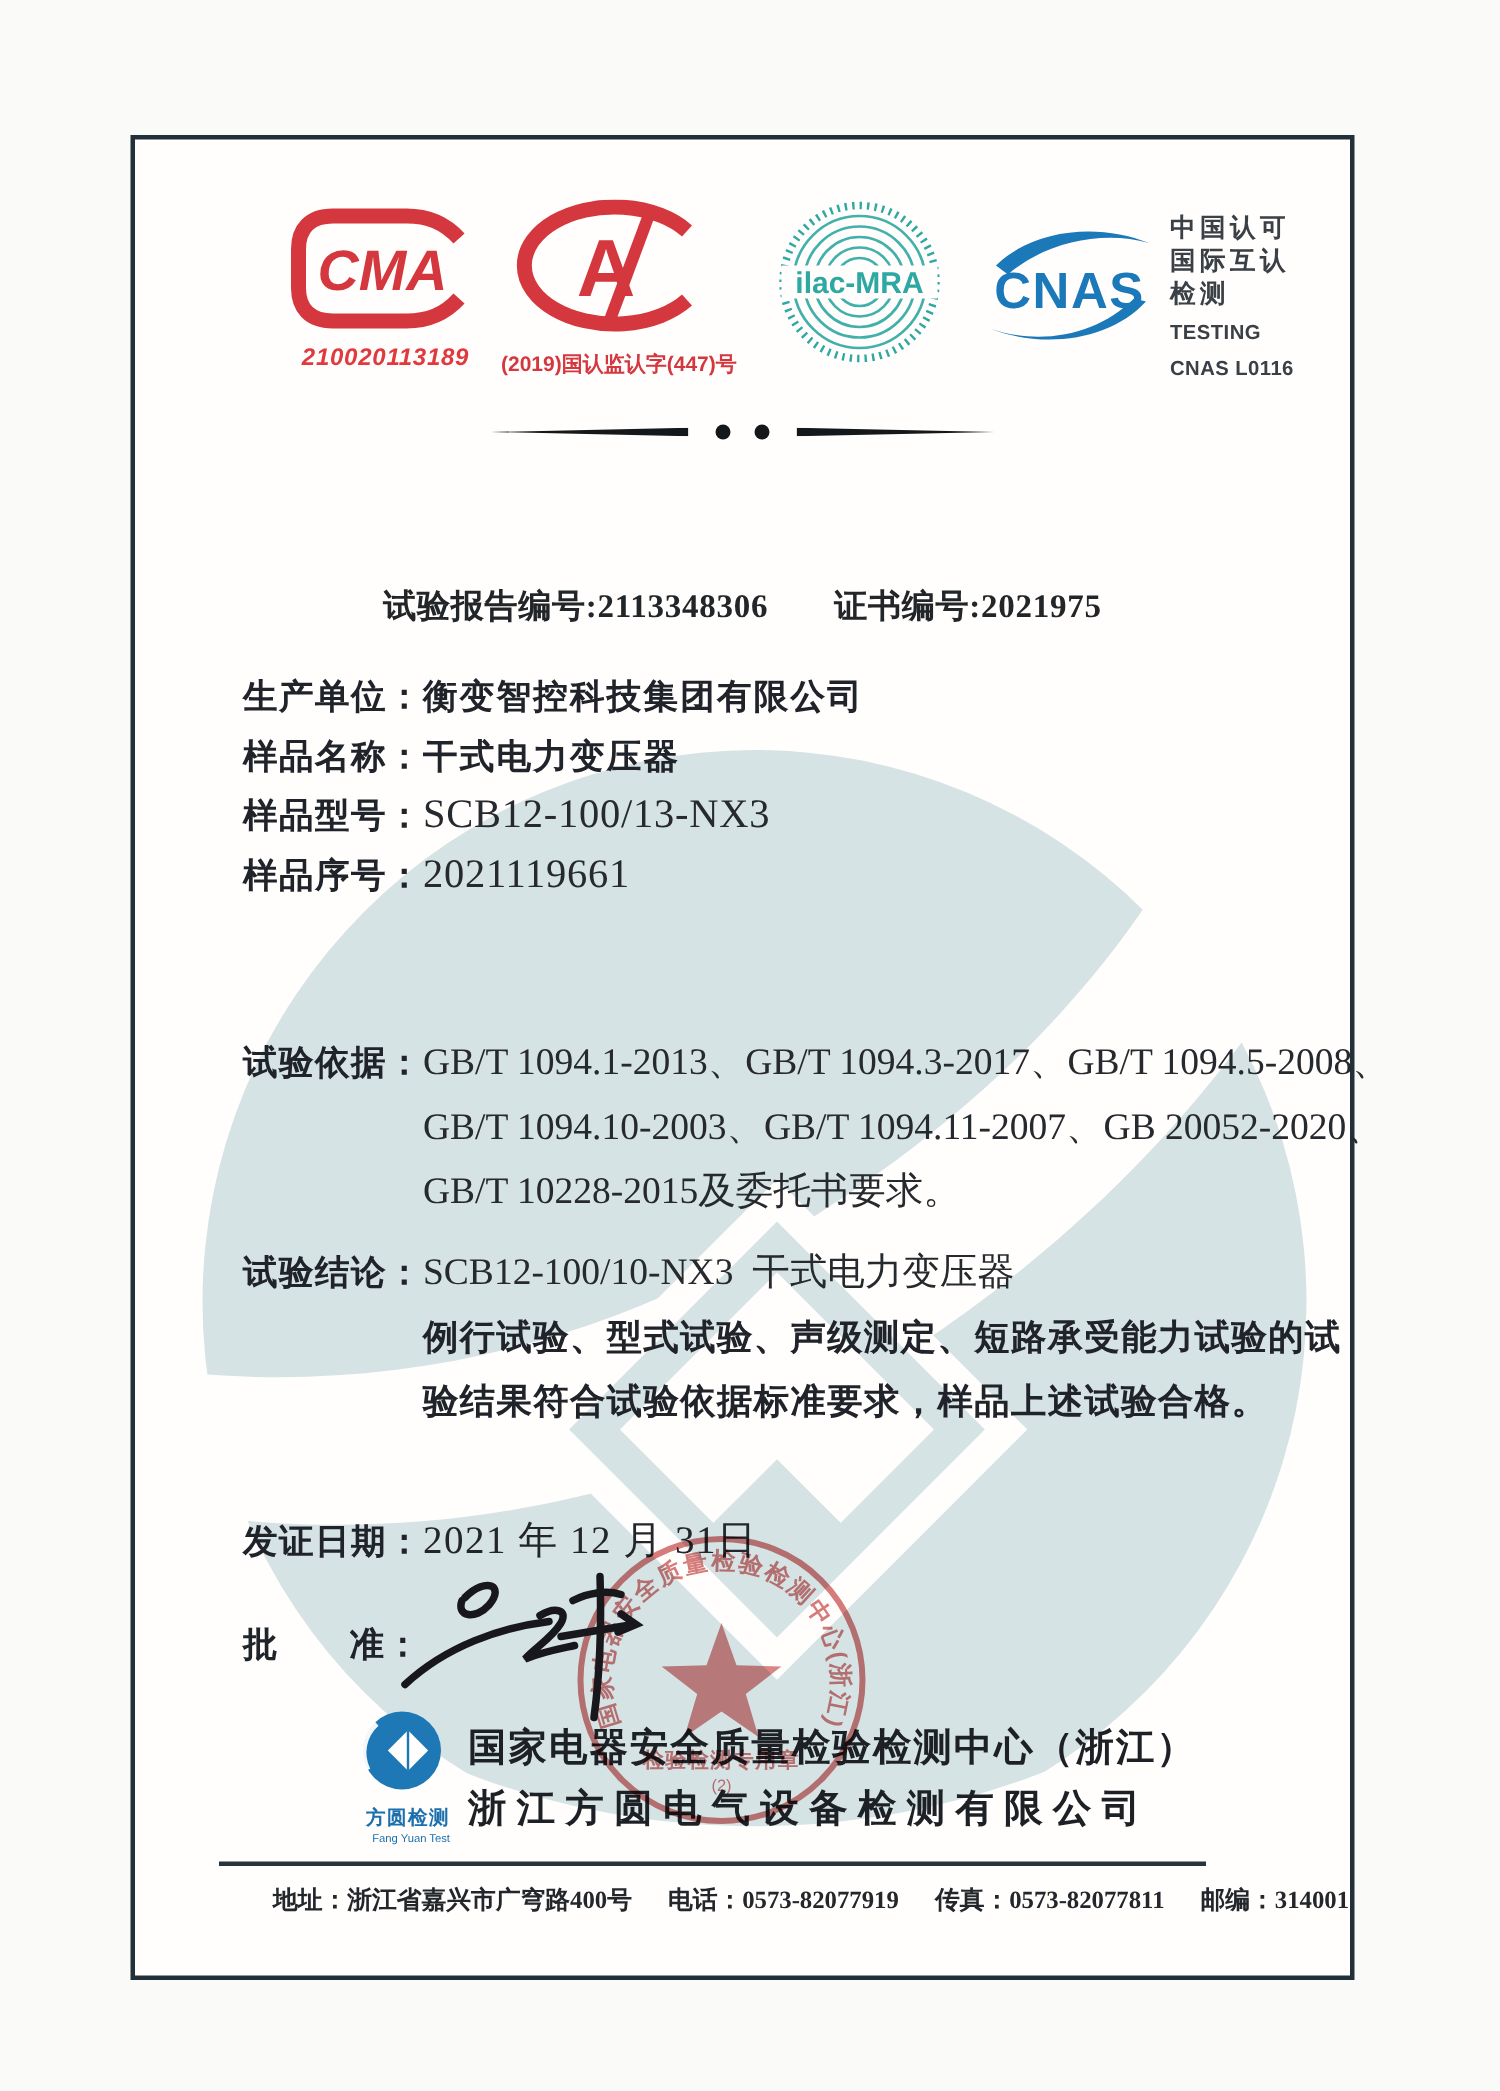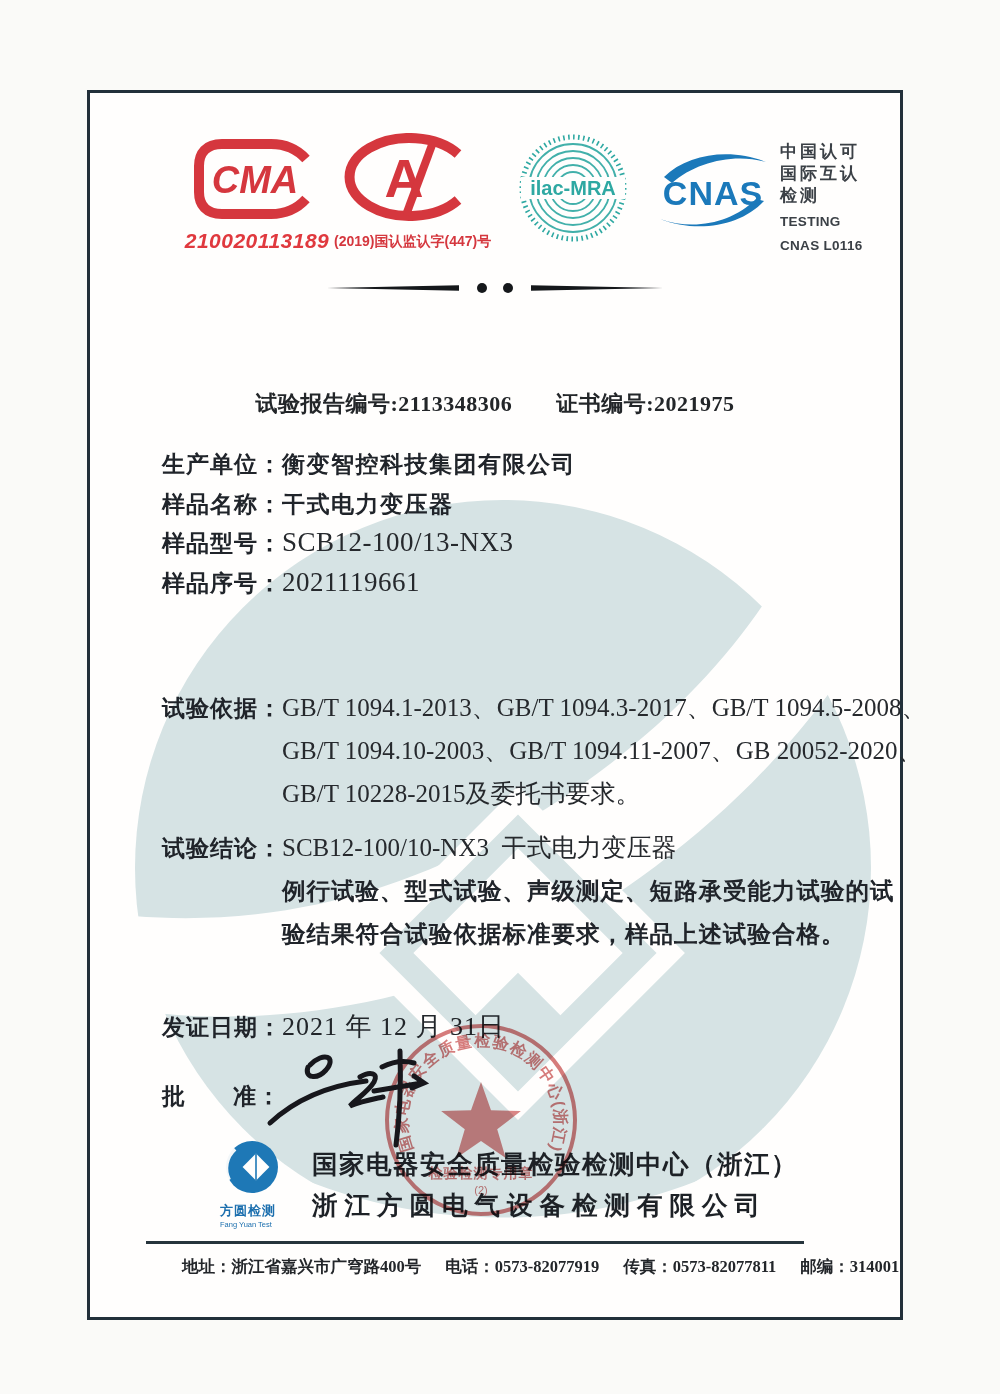--- a/index.html
+++ b/index.html
@@ -18,21 +18,21 @@
   }
   .abs { position:absolute; }
 
   
   .watermark { position:absolute; left:43px; top:405px; width:740px; height:740px; z-index:0; }
 
   
   .marks { z-index:2; }
   .cma-block { left:92px; top:44px; width:150px; text-align:center;font-style:italic; }
   .cma-number { margin-top:4px; font-family:"Liberation Sans","DejaVu Sans",sans-serif;
-    font-weight:bold; font-size:21px; color:#e0393e; letter-spacing:.5px; }
+    font-weight:bold; font-size:16px; color:#e0393e; letter-spacing:.5px; }
   .cal-block { left:244px; top:40px; width:150px; text-align:center; }
   .cal-caption { margin-top:2px; font-size:14px; font-weight:bold; color:#d5373e;
     font-family:"Liberation Sans","DejaVu Sans",sans-serif; white-space:nowrap; }
   .ilac-block { left:428px; top:40px; }
   .cnas-block { left:562px; top:58px; }
   .cnas-text { left:690px; top:48px; font-family:"Liberation Sans","DejaVu Sans",sans-serif; color:#3b4046; }
   .cnas-text .cn { font-size:17px; font-weight:600; letter-spacing:3px; line-height:1.3; }
   .cnas-text .en { font-size:13.5px; font-weight:bold; line-height:1.25; margin-top:7px; letter-spacing:.3px; }
 
   
@@ -64,21 +64,21 @@
   .approve-left  { left:72px;  top:988px; }
   .approve-right { left:143px; top:988px; }
 
   .signature { left:172px; top:946px; width:185px; height:115px; z-index:4; }
 
   
   .stamp { left:289px; top:925px; width:204px; height:204px; z-index:3;
     mix-blend-mode:multiply; opacity:.88; }
 
   
-  .issuer-logo { left:130px; top:1046px; width:80px; text-align:left; z-index:2; }
+  .issuer-logo { left:130px; top:1046px; width:80px; text-align:right; z-index:2; }
   .issuer-logo .nm { font-size:13px; font-weight:bold; color:#1c6fae; letter-spacing:1px; margin-top:1px;}
   .issuer-logo .sub { font-size:7.5px; color:#1c6fae; font-family:"Liberation Sans",sans-serif; }
   .issuer-1 { left:222px; top:1054px; font-size:25.5px; font-weight:bold; color:#1d2126; letter-spacing:1.5px; z-index:2; white-space:nowrap; }
   .issuer-2 { left:222px; top:1095px; font-size:25.5px; font-weight:bold; color:#1d2126; letter-spacing:7px; z-index:2; white-space:nowrap; }
 
   
   .footer-rule { left:56px; top:1148px; width:658px; height:3px; background:#26343c; z-index:2; }
   .footer-row { left:92px; top:1163px; display:flex; gap:24px; z-index:2; white-space:nowrap; }
   .footer-row span { font-size:16.5px; font-weight:bold; color:#23262a; }
 

